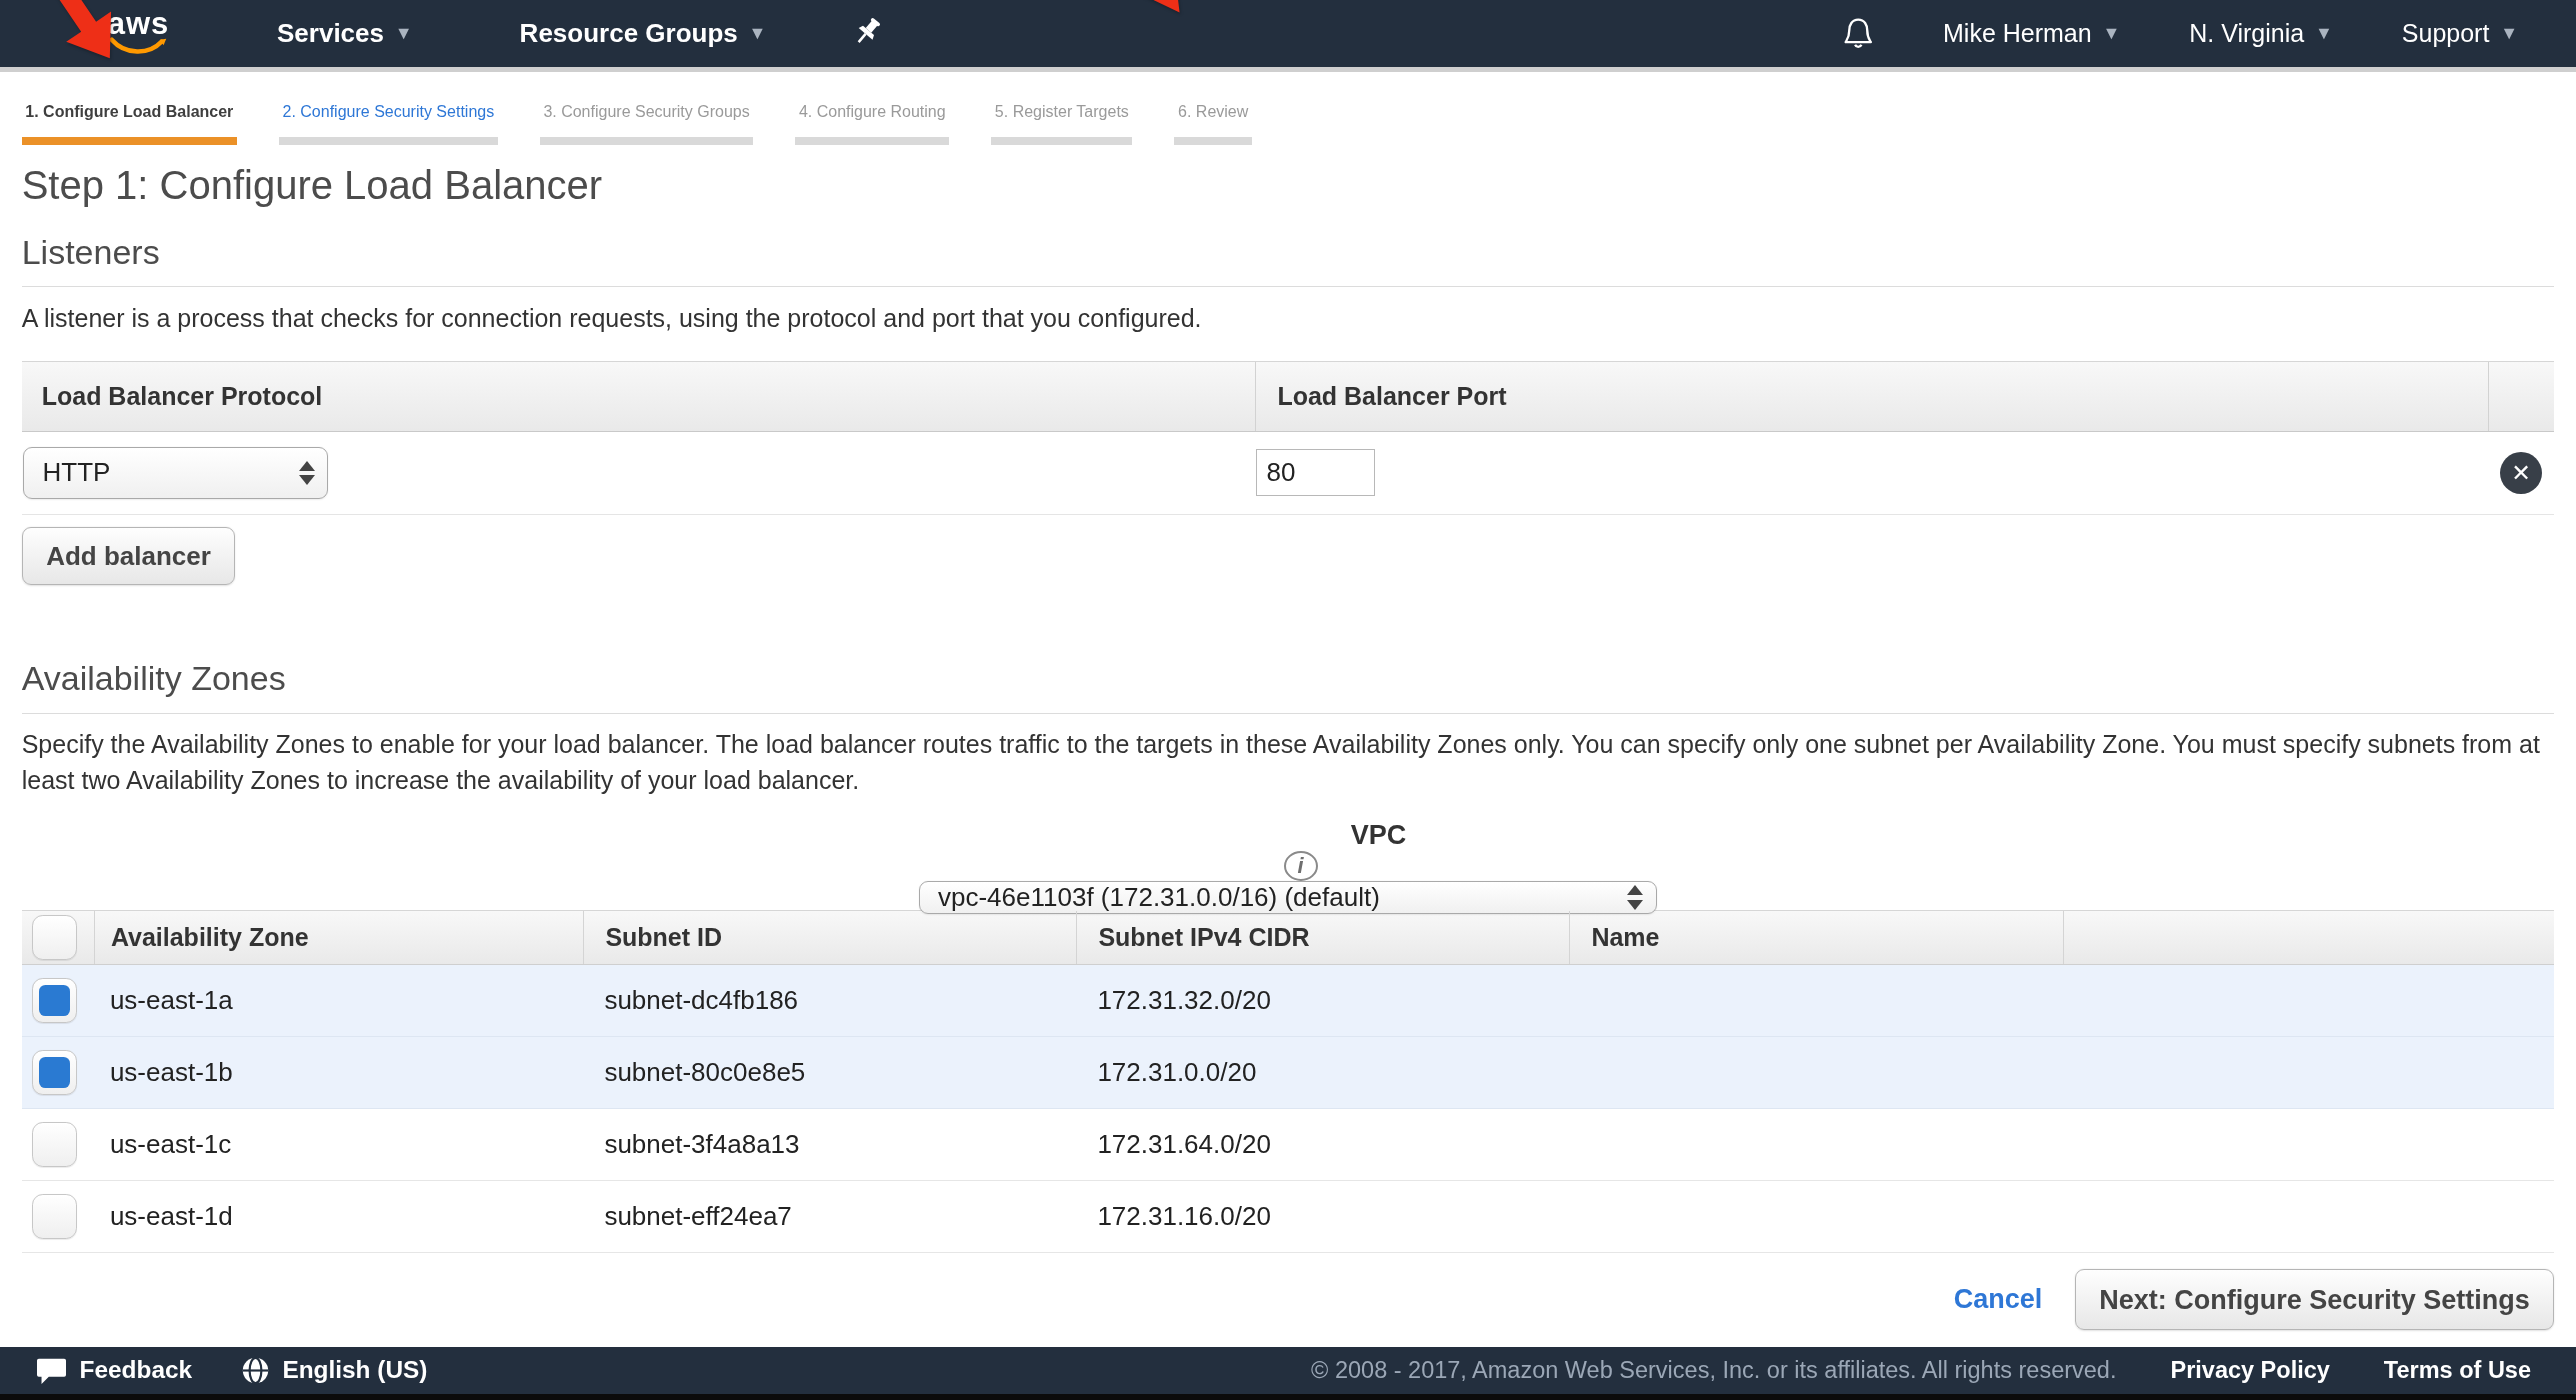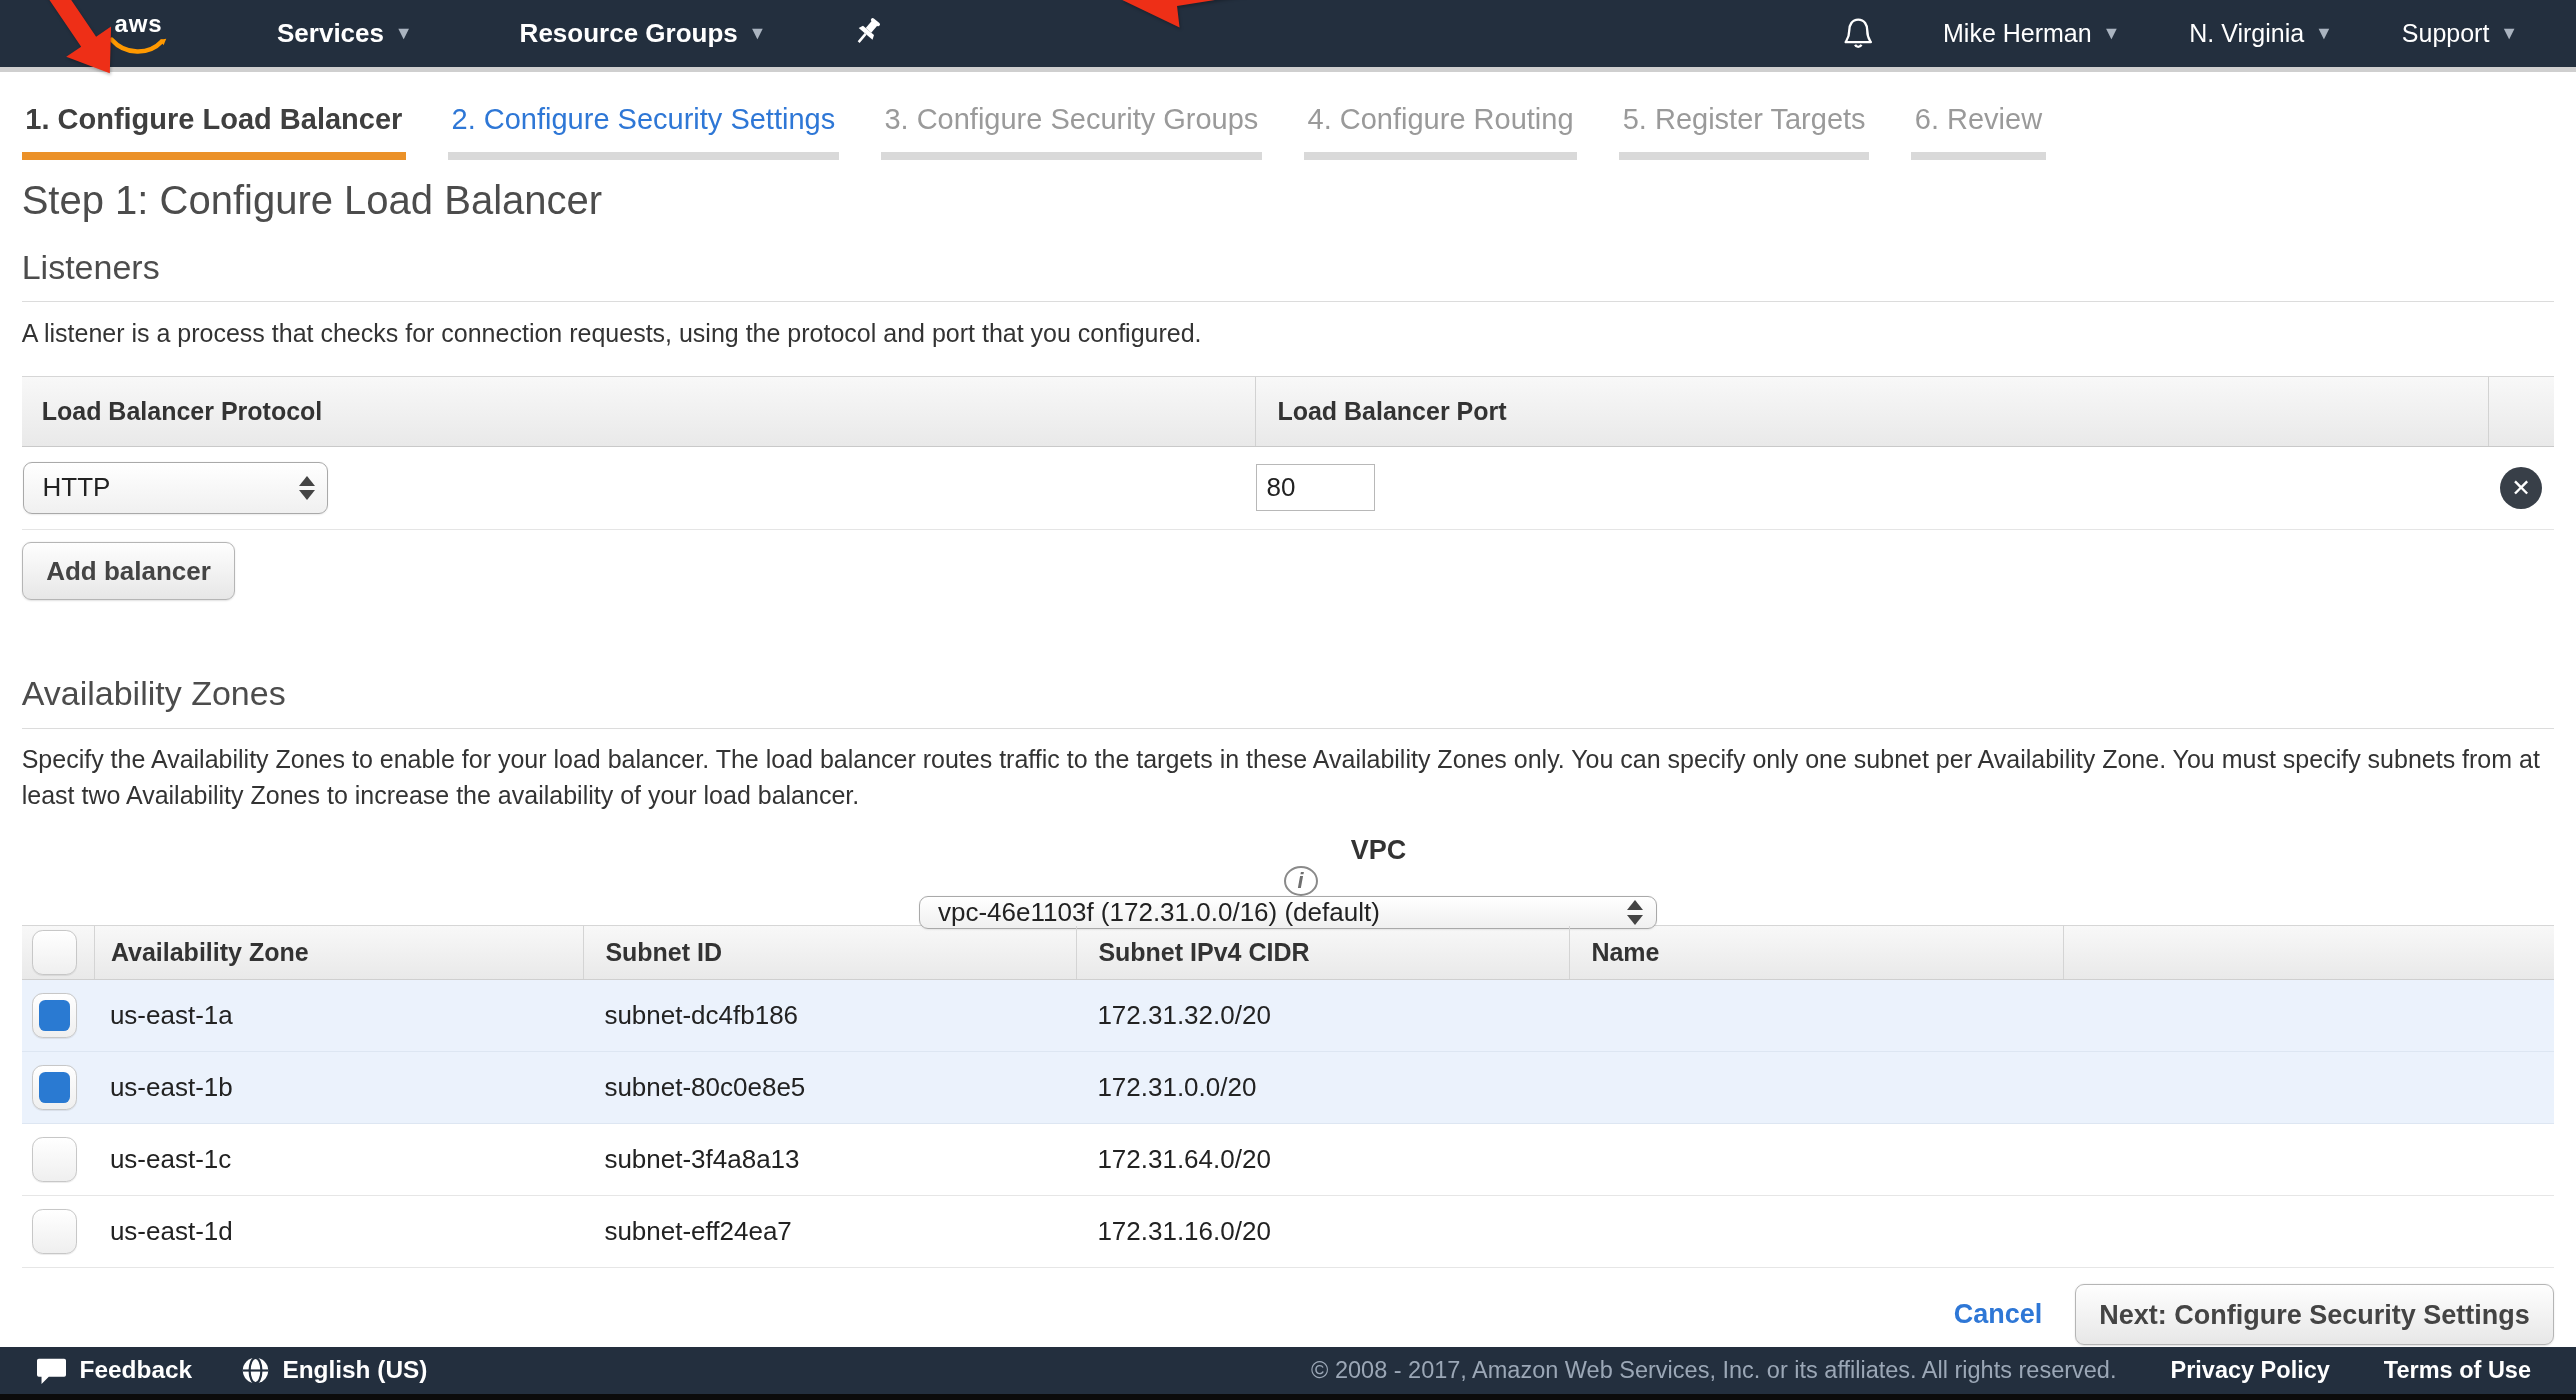--- a/index.html
+++ b/index.html
@@ -3,32 +3,32 @@
 <meta charset="utf-8">
 <style>
   * { margin:0; padding:0; box-sizing:border-box; }
   html,body { width:2576px; height:1401px; overflow:hidden; background:#fff;
     font-family:"Liberation Sans","DejaVu Sans",sans-serif; color:#333; position:relative; }
 
   
   .topnav { height:72px; background:#232f3e; display:flex; align-items:center;
     border-bottom:5.4px solid #cfcfcf; }
   .logo { margin-left:107px; display:flex; flex-direction:column; align-items:center; width:63px; }
-  .logo-text { color:#fff; font-weight:bold; font-size:24px; line-height:27px; letter-spacing:0.9px; }
+  .logo-text { color:#fff; font-weight:bold; font-size:31px; line-height:27px; letter-spacing:0.9px; }
   .nav-item { color:#fff; font-weight:bold; font-size:26px; margin-left:107px;
     display:flex; align-items:center; cursor:pointer; }
   .nav-item.pin { margin-left:87px; }
   .caret { color:#aab4c0; font-size:18px; margin-left:10.8px; }
   .topnav-right { margin-left:auto; display:flex; align-items:center; margin-right:58px; }
   .topnav-right .nav-item { font-weight:normal; font-size:25px; margin-left:69px; }
   .bell { margin-left:0; }
 
   
   .tabbar { padding:23.5px 0 0 21.7px; background:#fff; white-space:nowrap; }
-  .wtab { display:inline-block; margin-right:38px; font-size:29px; padding:7.2px 3.6px 16.2px 3.6px;
+  .wtab { display:inline-block; margin-right:38px; font-size:16px; padding:7.2px 3.6px 16.2px 3.6px;
     border-bottom:8.1px solid #d9d9d9; color:#9a9a9a; cursor:pointer; }
   .wtab.active { color:#3f3f3f; font-weight:bold; border-bottom-color:#eb9128; cursor:default; }
   .wtab.link { color:#2e77d6; }
 
   
   .content { padding:0 21.7px; position:relative; }
   h1 { font-size:40px; font-weight:400; color:#4c4c4c; margin-top:18px; }
   h2.section { font-size:34px; font-weight:400; color:#4c4c4c; margin-top:25px;
     padding-bottom:14.4px; border-bottom:1.8px solid #dcdcdc; }
   .desc { font-size:25px; color:#333; margin-top:12.6px; line-height:36px; }

